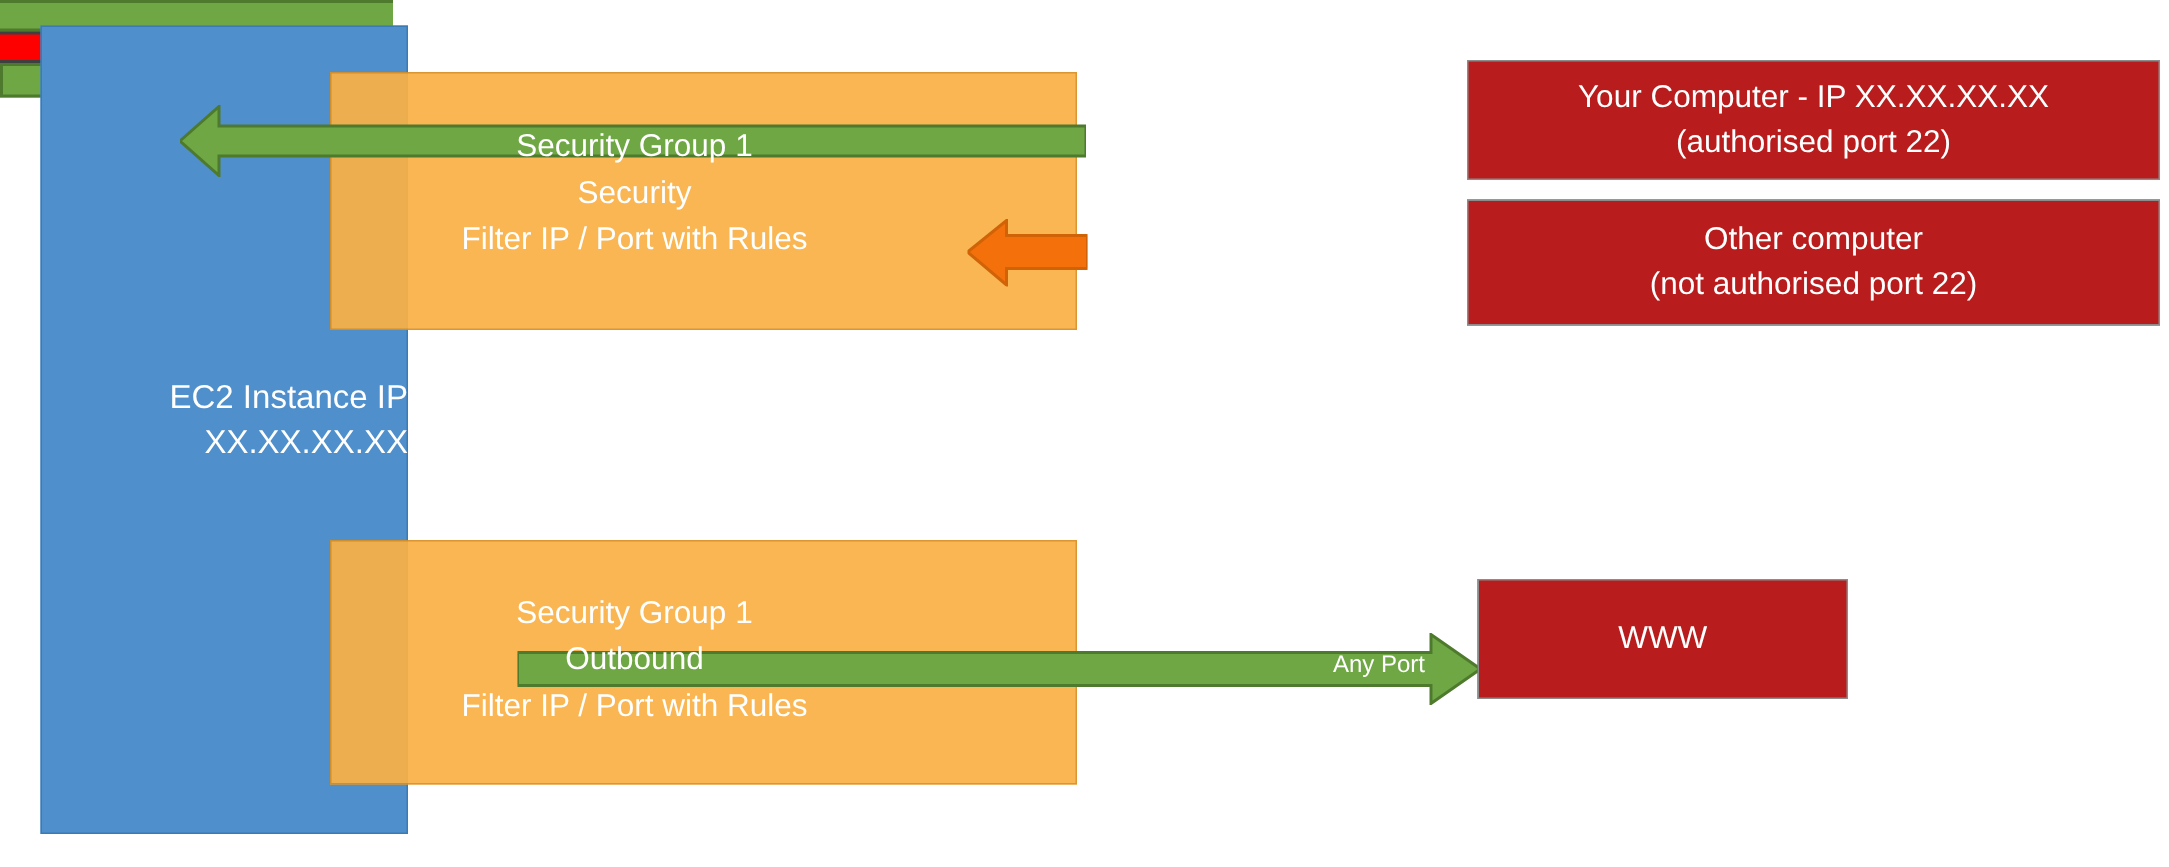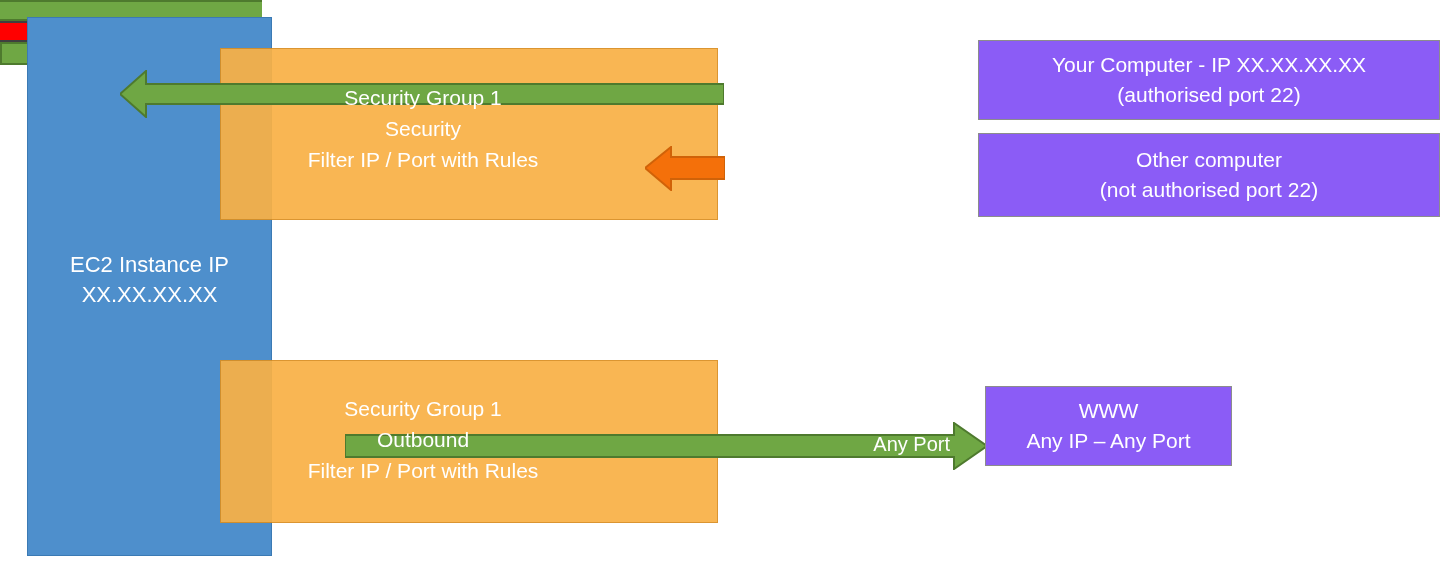--- a/index.html
+++ b/index.html
@@ -28,21 +28,21 @@
     background: #4E8FCC;
     border: 1px solid #3B7AB4;
     box-sizing: border-box;
     z-index: 1;
   }
   .ec2-label {
     position: absolute;
     left: 27px;
     top: 250px;
     width: 245px;
-    text-align: center;
+    text-align: right;
     color: #ffffff;
     font-size: 22px;
     line-height: 30px;
     z-index: 6;
     pointer-events: none;
   }
 
   
   .sg-box {
     position: absolute;
@@ -139,34 +139,34 @@
     top: 422px;
     width: 642px;
     height: 48px;
     z-index: 4;
   }
 
   
   .port-label {
     position: absolute;
     color: #ffffff;
-    font-size: 20px;
+    font-size: 16px;
     line-height: 22px;
     z-index: 8;
     pointer-events: none;
     white-space: nowrap;
   }
   .port-label-in1 { left: 800px; top: 84px; width: 175px; text-align: right; }
   .port-label-in2 { left: 800px; top: 157px; width: 175px; text-align: right; }
   .port-label-out { left: 760px; top: 433px; width: 190px; text-align: right; }
 
   
   .gray-box {
     position: absolute;
-    background: #8b5cf6;
+    background: #b91c1c;
     border: 1px solid #8C8C8C;
     box-sizing: border-box;
     color: #ffffff;
     font-size: 21px;
     line-height: 30px;
     text-align: center;
     z-index: 5;
     display: flex;
     flex-direction: column;
     align-items: center;
@@ -247,16 +247,15 @@
     <span class="ln">(authorised port 22)</span>
   </div>
 
   <div class="gray-box gray-other-computer">
     <span class="ln">Other computer</span>
     <span class="ln">(not authorised port 22)</span>
   </div>
 
   <div class="gray-box gray-www">
     <span class="ln">WWW</span>
-    <span class="ln">Any IP – Any Port</span>
   </div>
 
 </div>
 
 </body></html>

